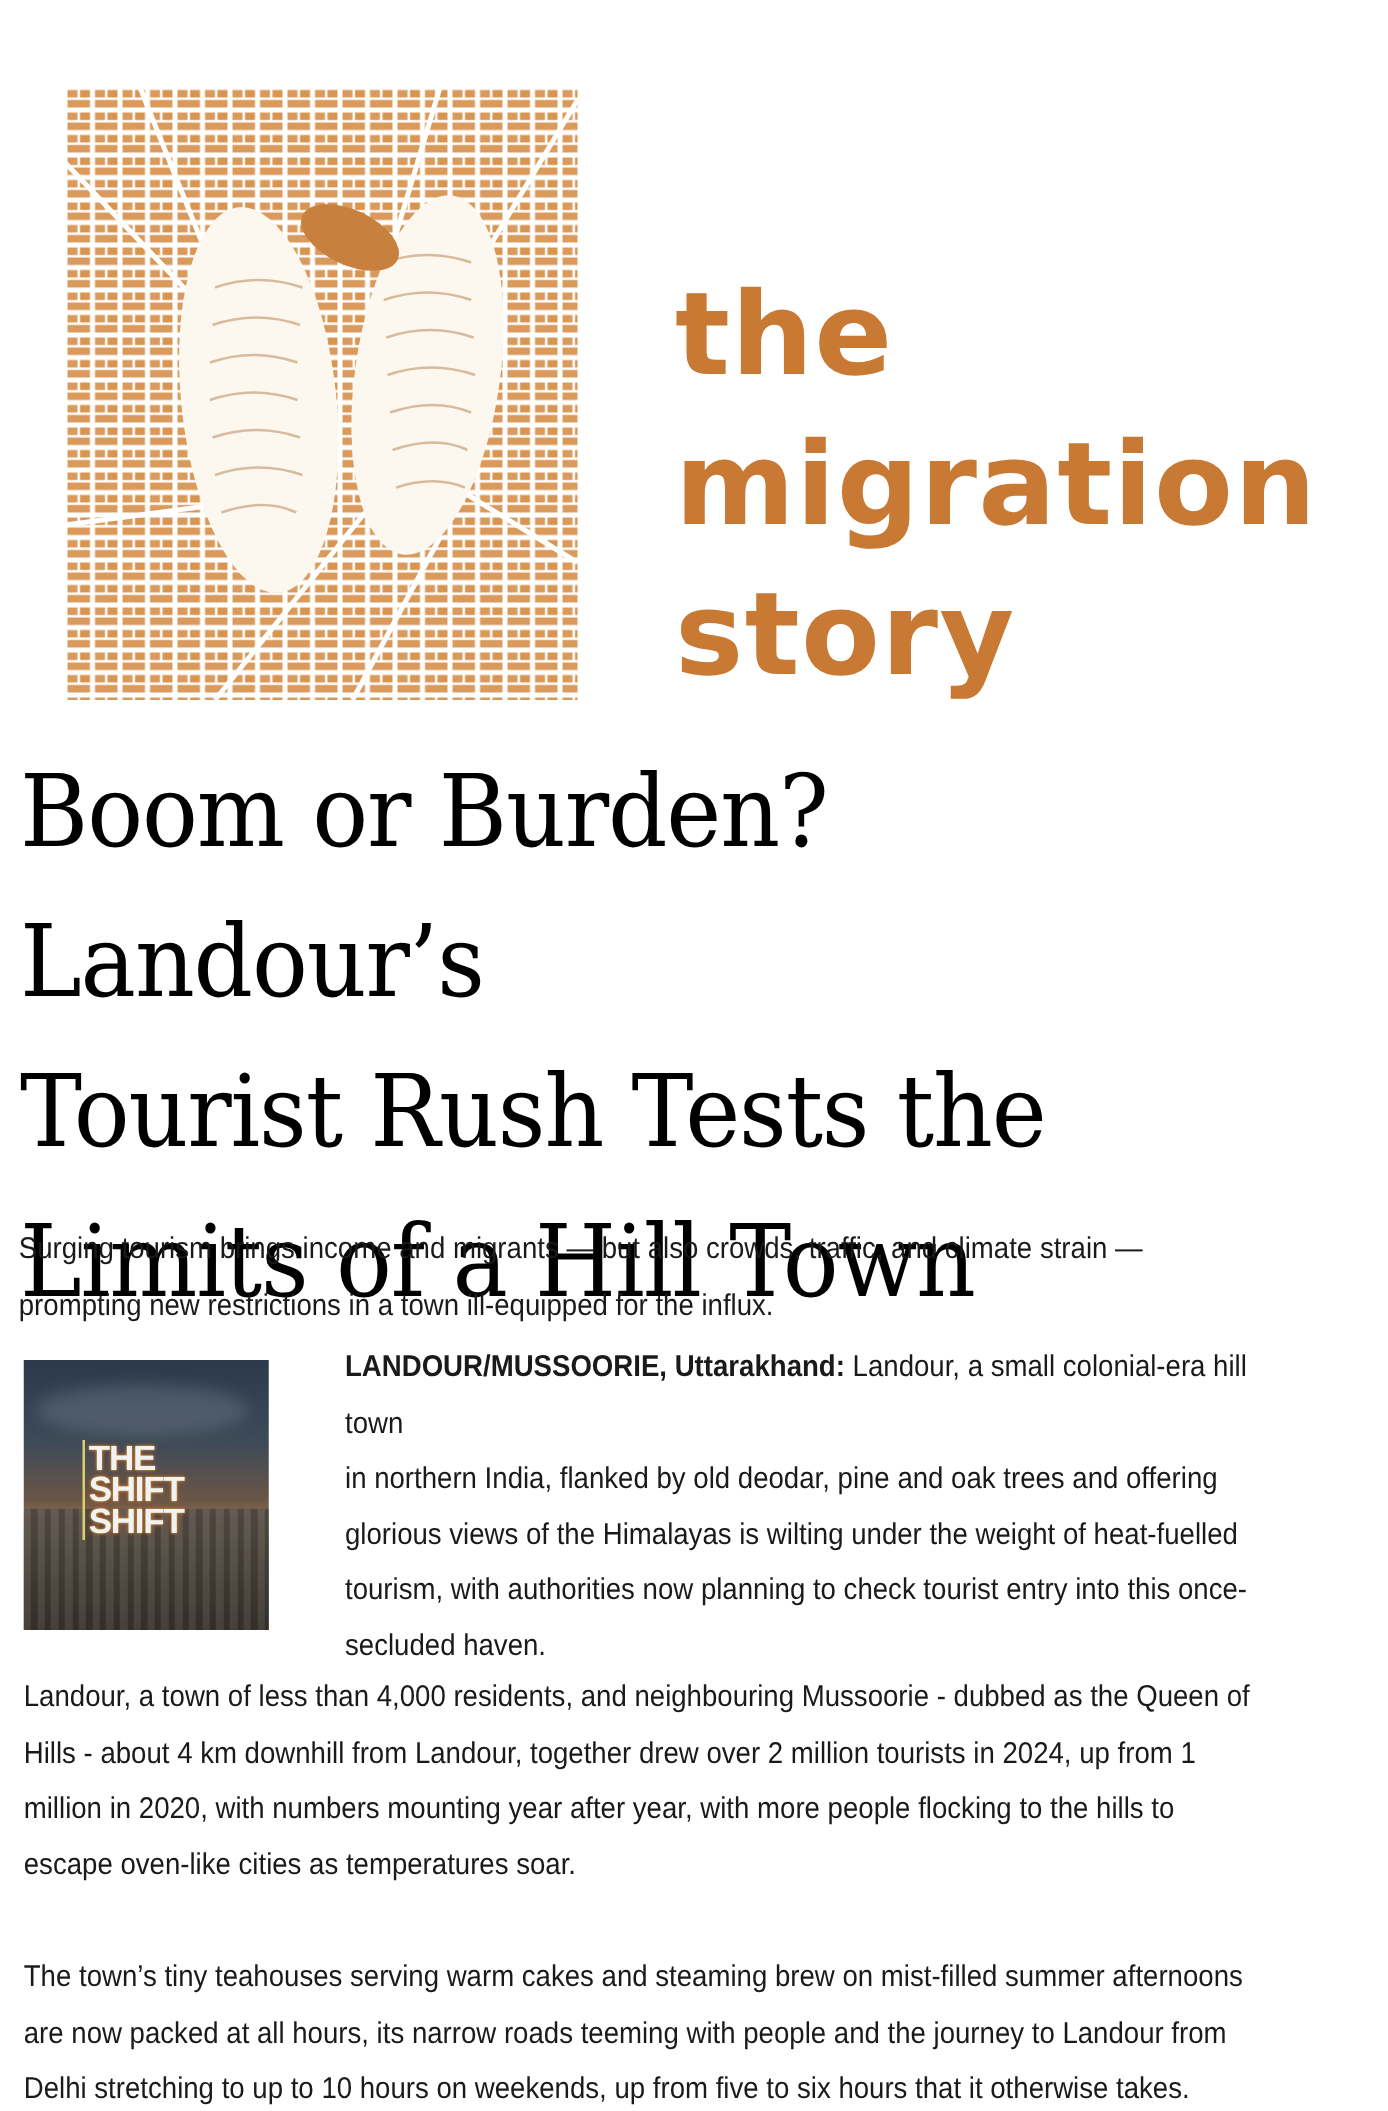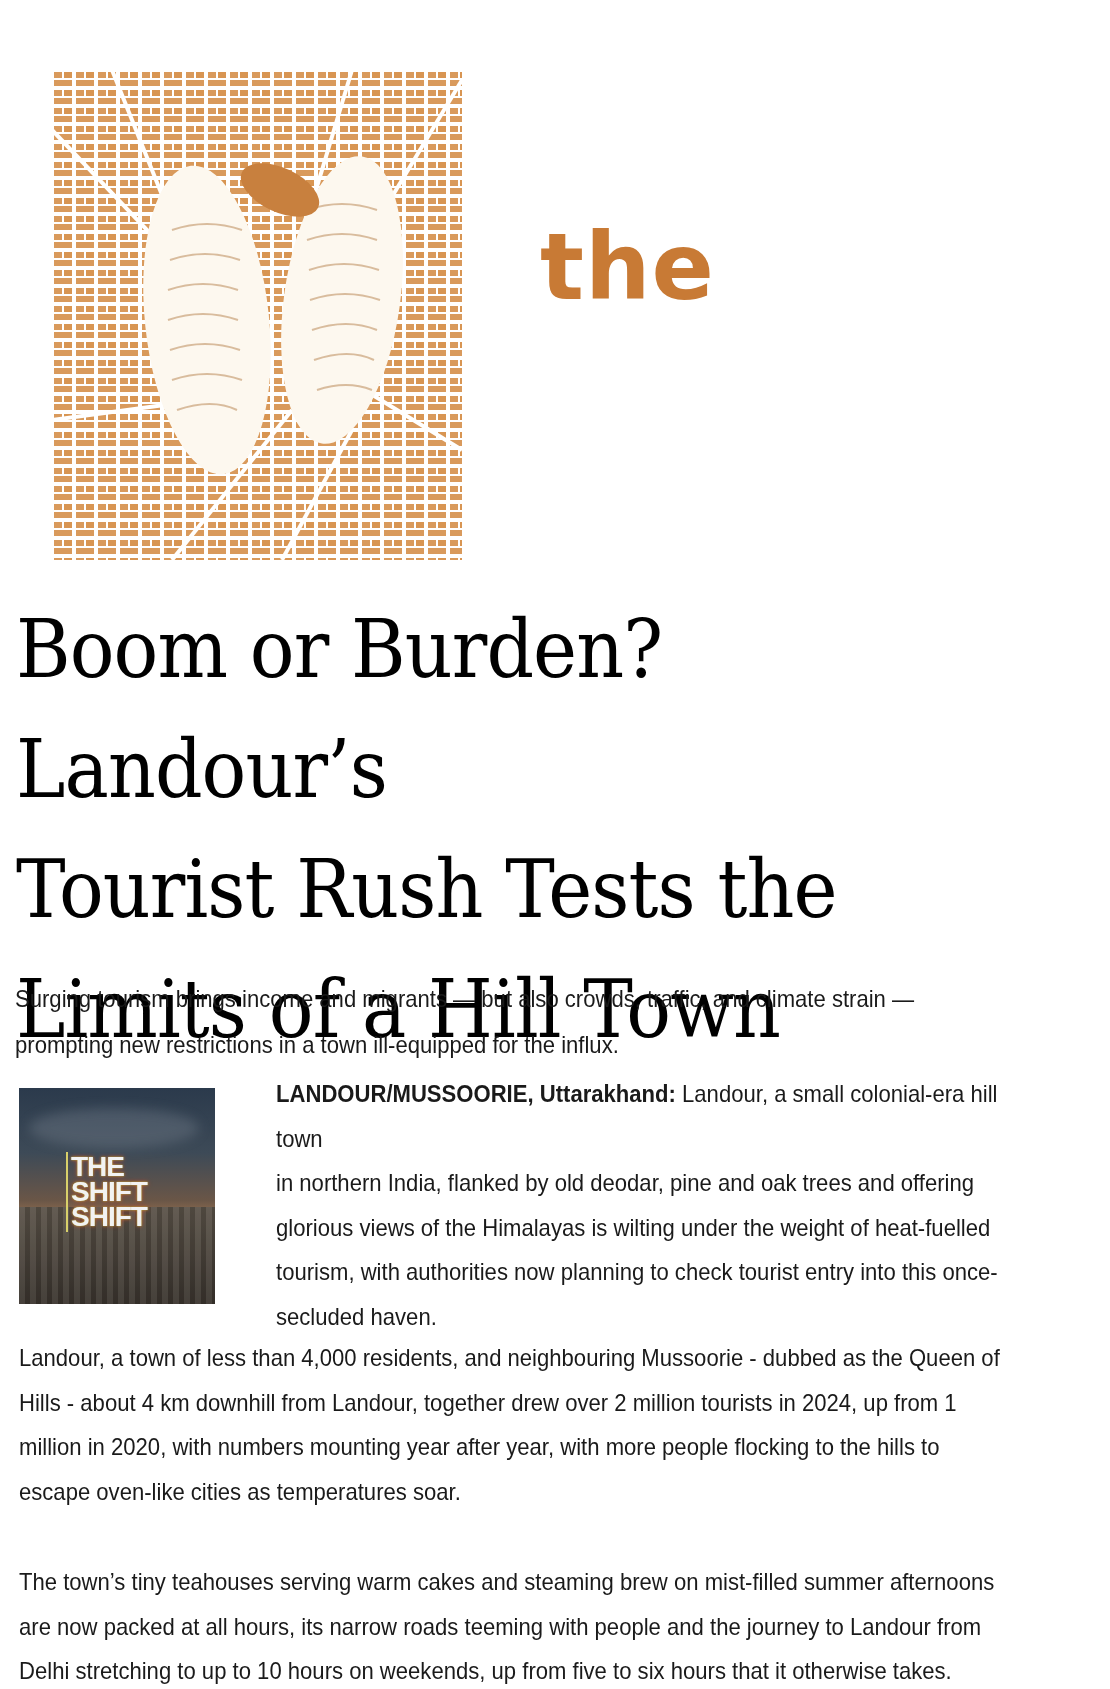--- a/index.html
+++ b/index.html
@@ -48,20 +48,22 @@
     <ellipse cx="155" cy="250" rx="62" ry="155" fill="#fdf8ef" transform="rotate(-6 155 250)"></ellipse>
     <ellipse cx="290" cy="230" rx="58" ry="145" fill="#fdf8ef" transform="rotate(8 290 230)"></ellipse>
     <g stroke="#c9a27a" stroke-width="2" fill="none" opacity="0.7">
       <path d="M120 160 q35 -12 70 0 M118 190 q35 -12 70 0 M116 220 q35 -12 70 0 M116 250 q35 -12 70 0 M118 280 q35 -12 70 0 M120 310 q35 -12 70 0 M125 340 q35 -12 60 0"></path>
       <path d="M255 140 q35 -12 70 0 M255 170 q35 -12 70 0 M257 200 q35 -12 70 0 M258 230 q35 -12 70 0 M260 260 q35 -12 65 0 M262 290 q35 -12 60 0 M265 320 q30 -10 55 0"></path>
     </g>
     <ellipse cx="228" cy="120" rx="42" ry="22" fill="#c8803e" transform="rotate(25 228 120)"></ellipse>
   </svg>
   <div class="logo-text">
     <div>the</div>
+    <div>migration</div>
+    <div>story</div>
   </div>
 </div>
 
 <h1 class="headline">
   <div>Boom or Burden? Landour’s</div>
   <div>Tourist Rush Tests the</div>
   <div>Limits of a Hill Town</div>
 </h1>
 
 <div class="dek">

